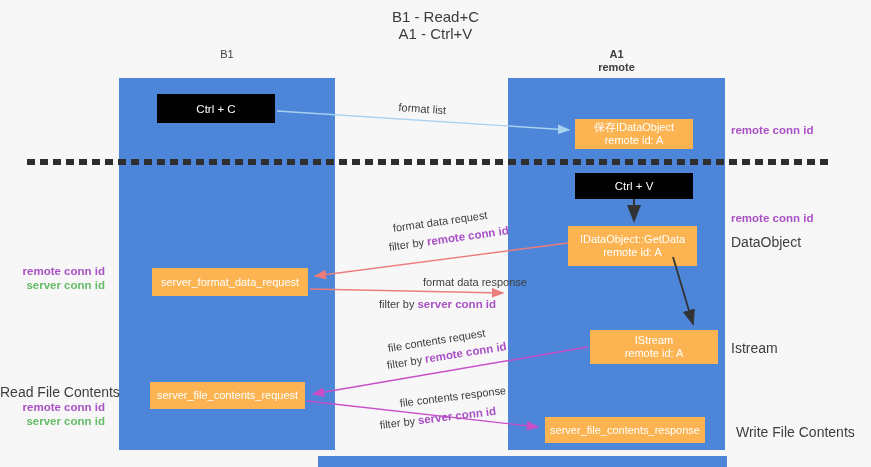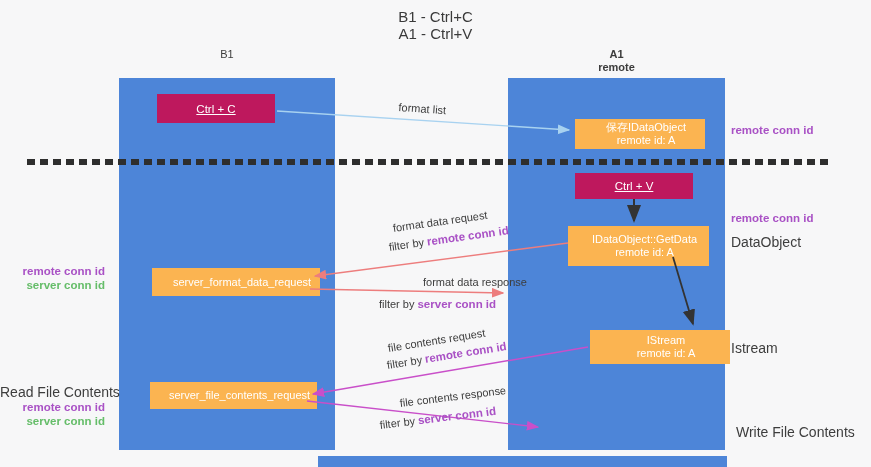--- a/index.html
+++ b/index.html
@@ -8,38 +8,38 @@
     font-family:"Liberation Sans",sans-serif;overflow:hidden;
   }
   .title{position:absolute;left:0;top:8px;width:871px;text-align:center;
     font-size:15px;line-height:17px;color:#3a3a3a;}
   .lane-header{position:absolute;top:48px;text-align:center;font-size:11px;line-height:13px;color:#3c3c3c;}
   .lane{position:absolute;background:#4d85d8;}
   .dashed{position:absolute;left:27px;top:159px;width:806px;height:6px;
     background:repeating-linear-gradient(90deg,#2e2e2e 0 8px,transparent 8px 13px);}
   .node{position:absolute;display:flex;flex-direction:column;align-items:center;justify-content:center;
     color:#fff;text-align:center;white-space:nowrap;}
-  .green{background:#be185d;font-size:11.5px;text-decoration:underline;}
-  .orange{background:#fbb451;font-size:11px;line-height:13px;padding-left:12px;}
+  .green{background:#000000;font-size:11.5px;}
+  .orange{background:#fbb451;font-size:11px;line-height:13px;}
   .single{font-size:11px;}
   .edge-label{position:absolute;font-size:11px;color:#3d3d3d;white-space:nowrap;transform-origin:left top;}
   .ann{position:absolute;font-size:14px;color:#3d3d3d;white-space:nowrap;}
   .right-align{text-align:right;}
   .purple{color:#a951c5;font-weight:bold;font-size:11.5px;}
   .greentxt{color:#65bd69;font-weight:bold;font-size:11.5px;}
   .fprefix{margin-right:3px;}
   svg.overlay{position:absolute;left:0;top:0;pointer-events:none;}
 </style>
 </head>
 <body>
 
 <div class="canvas">
 
   <div class="title">
-    <div>B1 - Ctrl+C</div>
+    <div>B1 - Read+C</div>
     <div>A1 - Ctrl+V</div>
   </div>
 
   <div class="lane-header" style="left:119px;width:216px;">
     <div>B1</div>
   </div>
   <div class="lane-header" style="left:508px;width:217px;font-weight:bold;">
     <div>A1</div>
     <div>remote</div>
   </div>
@@ -75,20 +75,23 @@
 
   <div class="node orange single" style="left:152px;top:268px;width:156px;height:28px;">
     <span>server_format_data_request</span>
   </div>
 
 
   <div class="node orange single" style="left:150px;top:382px;width:155px;height:27px;">
     <span>server_file_contents_request</span>
   </div>
 
+  <div class="node orange single" style="left:545px;top:417px;width:160px;height:26px;">
+    <span>server_file_contents_response</span>
+  </div>
 
   <svg class="overlay" width="871" height="467">
     <defs>
       <marker id="mBlue" markerWidth="9" markerHeight="8" refX="8" refY="3.5" orient="auto">
         <path d="M0,0 L9,3.5 L0,7 z" fill="#a8d2f0"></path>
       </marker>
       <marker id="mBlack" markerWidth="9" markerHeight="8" refX="8" refY="3.5" orient="auto">
         <path d="M0,0 L9,3.5 L0,7 z" fill="#333333"></path>
       </marker>
       <marker id="mRed" markerWidth="9" markerHeight="8" refX="8" refY="3.5" orient="auto">

